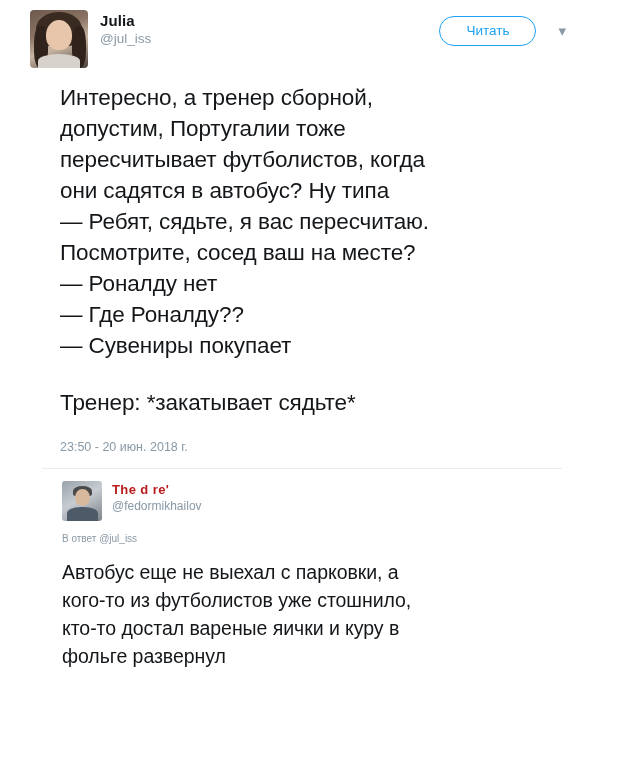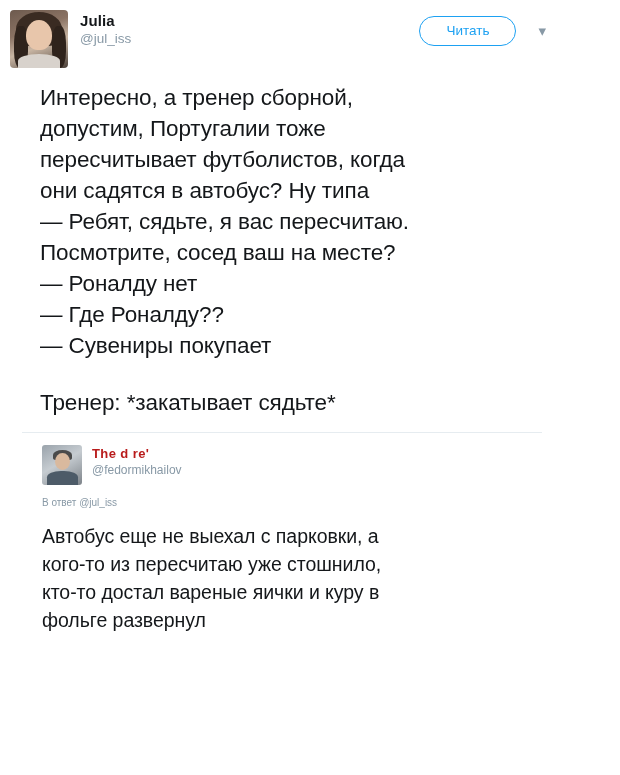--- a/index.html
+++ b/index.html
@@ -14,20 +14,21 @@
     color: #14171a;
     overflow: hidden;
   }
 
   .tweet-page {
     width: 564px;
     height: 775px;
     position: relative;
     background: #fff;
     box-sizing: border-box;
+    margin-left: 20px;
   }
 
   
   .main-header {
     display: flex;
     align-items: flex-start;
     padding: 10px 14px 0 10px;
     position: relative;
   }
   .avatar-main {
@@ -261,20 +262,21 @@
     <div class="tweet-text">Интересно, а тренер сборной,
 допустим, Португалии тоже
 пересчитывает футболистов, когда
 они садятся в автобус? Ну типа
 — Ребят, сядьте, я вас пересчитаю.
 Посмотрите, сосед ваш на месте?
 — Роналду нет
 — Где Роналду??
 — Сувениры покупает</div>
     <div class="tweet-text tweet-text-second">Тренер: *закатывает сядьте*</div>
+    <div class="timestamp">23:50 - 20 июн. 2018 г.</div>
   </div>
 
   <hr class="divider">
 
   <div class="reply">
     <div class="reply-head">
       <div class="avatar-reply">
         <div class="r-hair"></div>
         <div class="r-face"></div>
         <div class="r-body"></div>
@@ -284,18 +286,18 @@
         <div class="reply-handle">@fedormikhailov</div>
       </div>
     </div>
 
     <div class="in-reply-to">
       <span>В ответ</span>
       <span class="mention">@jul_iss</span>
     </div>
 
     <div class="reply-text">Автобус еще не выехал с парковки, а
-кого-то из пересчитаю уже стошнило,
+кого-то из футболистов уже стошнило,
 кто-то достал вареные яички и куру в
 фольге развернул</div>
   </div>
 
 </div>
 
 </body></html>

